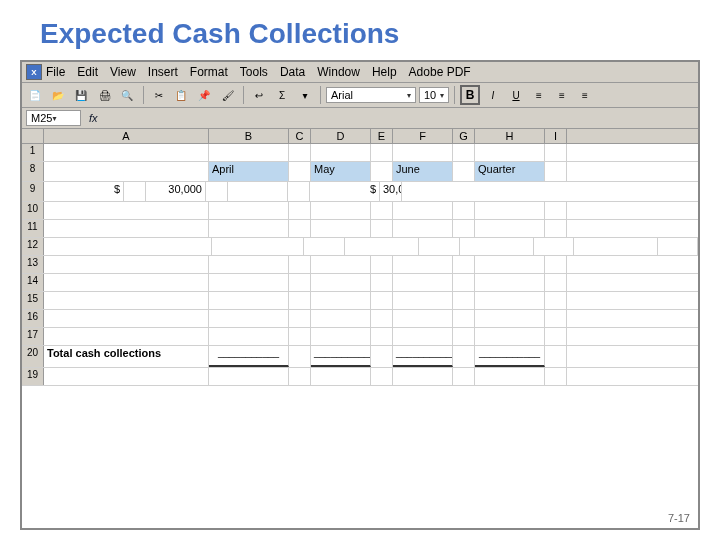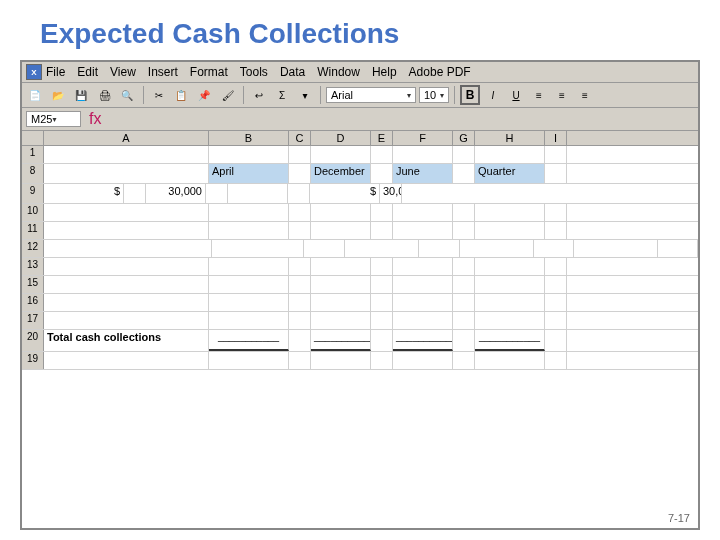--- a/index.html
+++ b/index.html
@@ -161,22 +161,23 @@
       display: flex;
       align-items: center;
     }
 
     .dropdown-arrow {
       font-size: 8px;
       color: #333;
     }
 
     .fx-symbol {
-      font-size: 16px;
-      color: #be185d;
+      font-size: 11px;
+      font-style: italic;
+      color: #0f172a;
       margin-left: 4px;
     }
 
     
     .spreadsheet {
       flex: 1;
       background: white;
       overflow: hidden;
       display: flex;
       flex-direction: column;
@@ -364,21 +365,21 @@
           <div class="cell" style="width:22px;"></div>
           <div class="cell" style="width:70px;"></div>
           <div class="cell" style="width:22px;"></div>
         </div>
 
         <div class="grid-row" style="height:20px;">
           <div class="row-num">8</div>
           <div class="cell" style="width:165px;"></div>
           <div class="cell cell-header" style="width:80px;">April</div>
           <div class="cell" style="width:22px;"></div>
-          <div class="cell cell-header" style="width:60px;">December</div>
+          <div class="cell cell-header" style="width:60px;">May</div>
           <div class="cell" style="width:22px;"></div>
           <div class="cell cell-header" style="width:60px;">June</div>
           <div class="cell" style="width:22px;"></div>
           <div class="cell cell-header" style="width:70px;">Quarter</div>
           <div class="cell" style="width:22px;"></div>
         </div>
 
         <div class="grid-row" style="height:20px;">
           <div class="row-num">9</div>
           <div class="cell cell-right" style="width:80px;">$</div>
@@ -433,20 +434,32 @@
           <div class="cell" style="width:80px;"></div>
           <div class="cell" style="width:22px;"></div>
           <div class="cell" style="width:60px;"></div>
           <div class="cell" style="width:22px;"></div>
           <div class="cell" style="width:60px;"></div>
           <div class="cell" style="width:22px;"></div>
           <div class="cell" style="width:70px;"></div>
           <div class="cell" style="width:22px;"></div>
         </div>
         <div class="grid-row" style="height:18px;">
+          <div class="row-num">14</div>
+          <div class="cell" style="width:165px;"></div>
+          <div class="cell" style="width:80px;"></div>
+          <div class="cell" style="width:22px;"></div>
+          <div class="cell" style="width:60px;"></div>
+          <div class="cell" style="width:22px;"></div>
+          <div class="cell" style="width:60px;"></div>
+          <div class="cell" style="width:22px;"></div>
+          <div class="cell" style="width:70px;"></div>
+          <div class="cell" style="width:22px;"></div>
+        </div>
+        <div class="grid-row" style="height:18px;">
           <div class="row-num">15</div>
           <div class="cell" style="width:165px;"></div>
           <div class="cell" style="width:80px;"></div>
           <div class="cell" style="width:22px;"></div>
           <div class="cell" style="width:60px;"></div>
           <div class="cell" style="width:22px;"></div>
           <div class="cell" style="width:60px;"></div>
           <div class="cell" style="width:22px;"></div>
           <div class="cell" style="width:70px;"></div>
           <div class="cell" style="width:22px;"></div>

